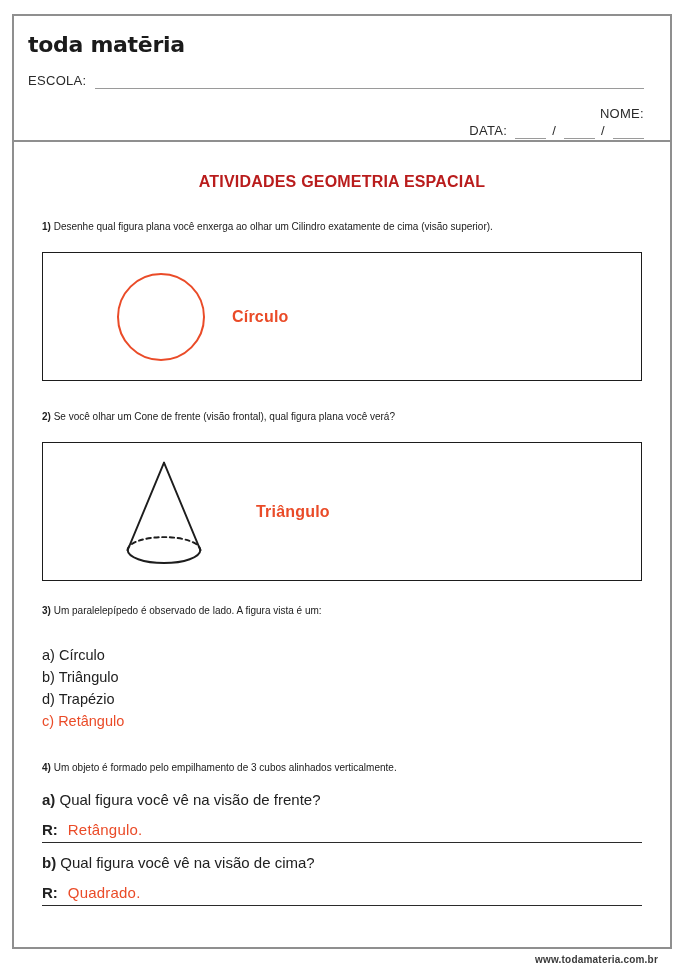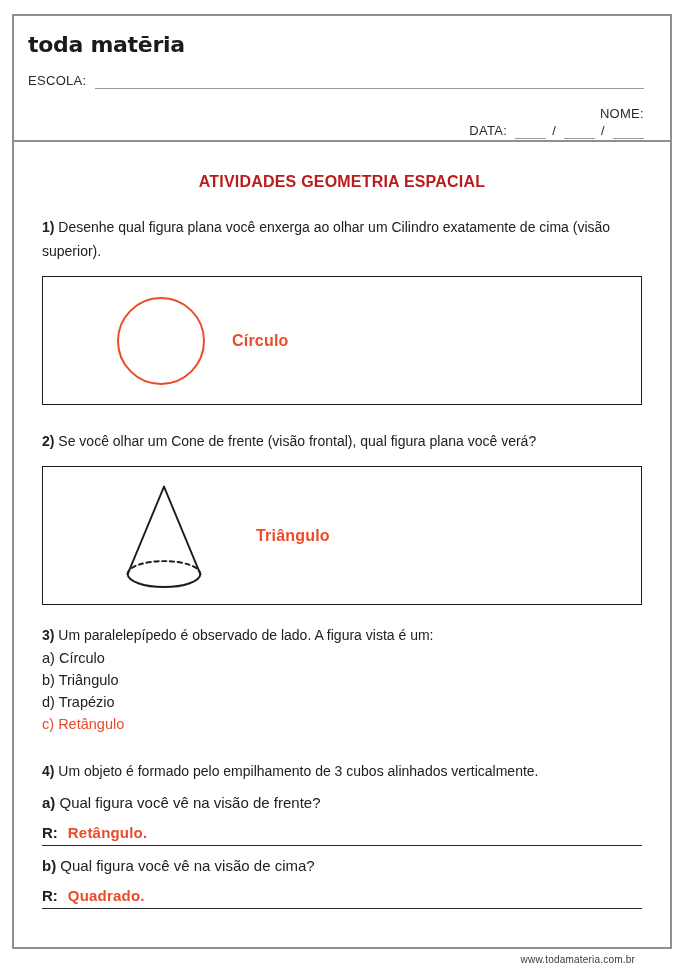--- a/index.html
+++ b/index.html
@@ -46,21 +46,21 @@
   .date-blank{
     width:31px;height:15px;border-bottom:1.5px solid var(--blank);margin-left:8px;
   }
   .date-sep{margin-left:6px;padding-bottom:1px;color:#2a2a2a;}
   
   .main-box{position:relative;height:805px;padding:0 28px;}
   .ws-title{
     text-align:center;margin-top:31px;font-size:16px;font-weight:bold;
     letter-spacing:0.2px;color:#b91c1c;
   }
-  .question{font-size:14px;line-height:24px;margin-top:24px;}
+  .question{font-size:10px;line-height:24px;margin-top:24px;}
   .qnum{font-weight:bold;}
   .subletter{font-weight:bold;}
   .fig-box{
     position:relative;margin-top:13px;border:1.5px solid var(--figure-border);
     width:100%;background:#fff;
   }
   .fig-box-1{height:129px;}
   .fig-box-2{height:139px;}
   .circle-shape{
     position:absolute;left:74px;top:50%;transform:translateY(-50%);
@@ -68,35 +68,35 @@
   }
   .cone-wrap{position:absolute;left:76px;top:8px;}
   .fig-label{
     position:absolute;top:50%;transform:translateY(-50%);
     color:var(--accent);font-weight:bold;font-size:16px;letter-spacing:0.2px;
   }
   .fig-label-1{left:189px;}
   .fig-label-2{left:213px;}
   .q3-block{margin-top:18px;}
   .option{font-size:14.5px;line-height:22px;margin-top:0;}
-  .options{margin-top:0;}
+  .options{margin-top:21px;}
   .option.highlight, .option.highlight .opt-letter{color:var(--accent);}
   .subq{font-size:15px;line-height:24px;margin-top:8px;}
   .answer-line{
     display:flex;align-items:baseline;margin-top:9px;
     border-bottom:1.6px solid #2b2b2b;padding-bottom:4px;
   }
   .answer-prefix{font-weight:bold;font-size:15px;}
   .answer-text{
-    color:var(--accent);font-weight:bold;font-size:15px;margin-left:10px;
+    color:var(--accent);font-weight:normal;font-size:15px;margin-left:10px;
     letter-spacing:0.2px;
   }
   .footer-url{
-    position:absolute;right:35px;bottom:13px;
-    font-size:10px;font-weight:normal;color:#3a3a3a;letter-spacing:0.2px;
+    position:absolute;right:12px;bottom:13px;
+    font-size:10px;font-weight:bold;color:#3a3a3a;letter-spacing:0.2px;
   }
 </style>
 </head>
 <body>
 
 <div class="sheet">
 
   <div class="header-box">
     <div class="logo">toda matēria</div>
 

